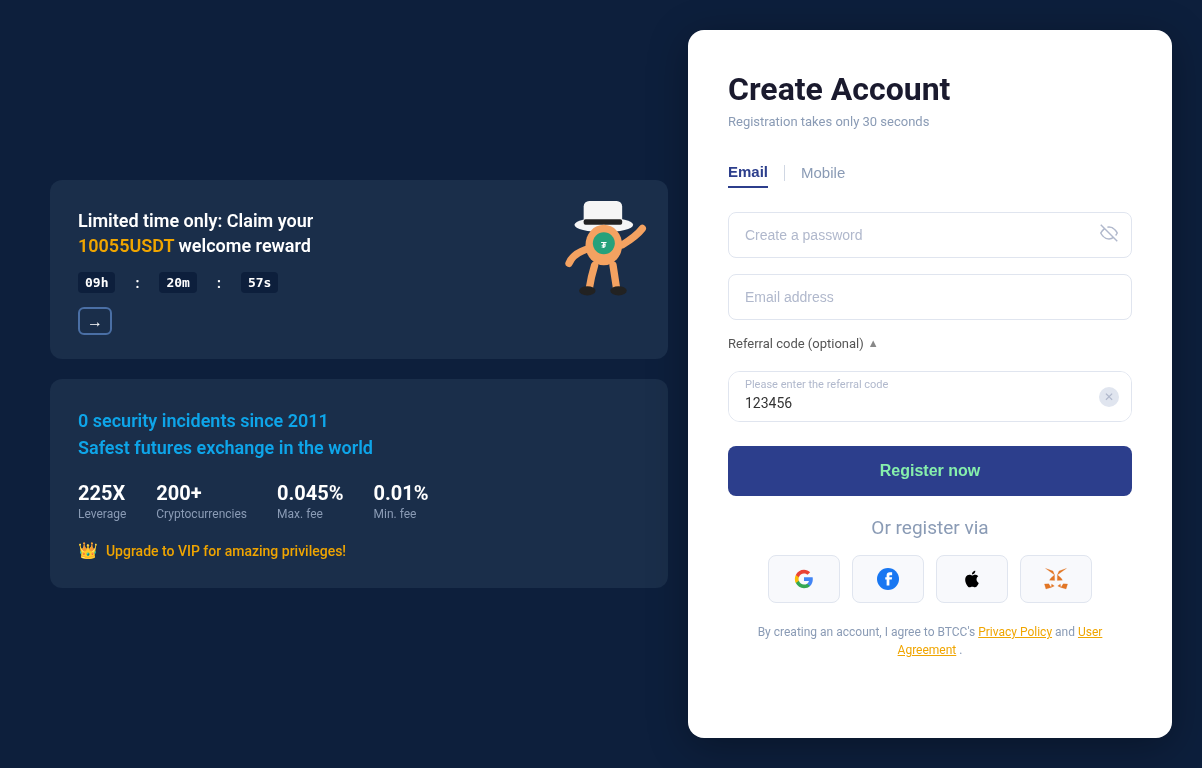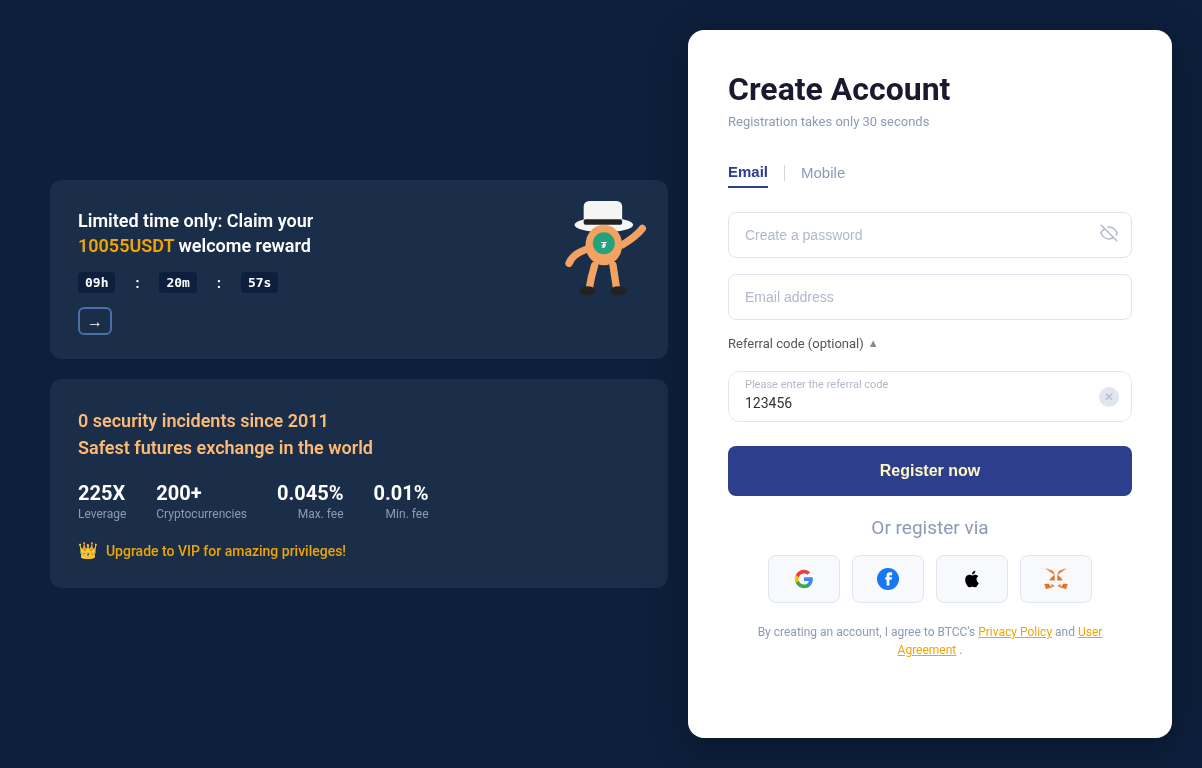--- a/index.html
+++ b/index.html
@@ -96,42 +96,41 @@
 
     .security-card {
       background-color: #1a2e4a;
       border-radius: 12px;
       padding: 28px;
     }
 
     .security-card .sec-title {
       font-size: 18px;
       font-weight: 600;
-      color: #fdba74;
+      color: #0ea5e9;
       line-height: 1.5;
       margin-bottom: 20px;
     }
 
     .stats-row {
       display: flex;
       gap: 30px;
       margin-bottom: 20px;
     }
 
     .stat-item .stat-value {
       font-size: 20px;
       font-weight: 700;
       color: #ffffff;
     }
 
     .stat-item .stat-label {
       font-size: 12px;
       color: #8a9bb5;
       margin-top: 2px;
-      text-align: right;
     }
 
     .vip-banner {
       display: flex;
       align-items: center;
       gap: 8px;
       color: #f0a500;
       font-size: 14px;
       font-weight: 500;
     }
@@ -282,21 +281,21 @@
       height: 20px;
       display: flex;
       align-items: center;
       justify-content: center;
       font-size: 12px;
     }
 
     .register-btn {
       width: 100%;
       background: #2c3e8c;
-      color: #fef9c3;
+      color: #86efac;
       border: none;
       border-radius: 8px;
       padding: 16px;
       font-size: 16px;
       font-weight: 600;
       cursor: pointer;
       margin-top: 8px;
       margin-bottom: 20px;
     }
 

